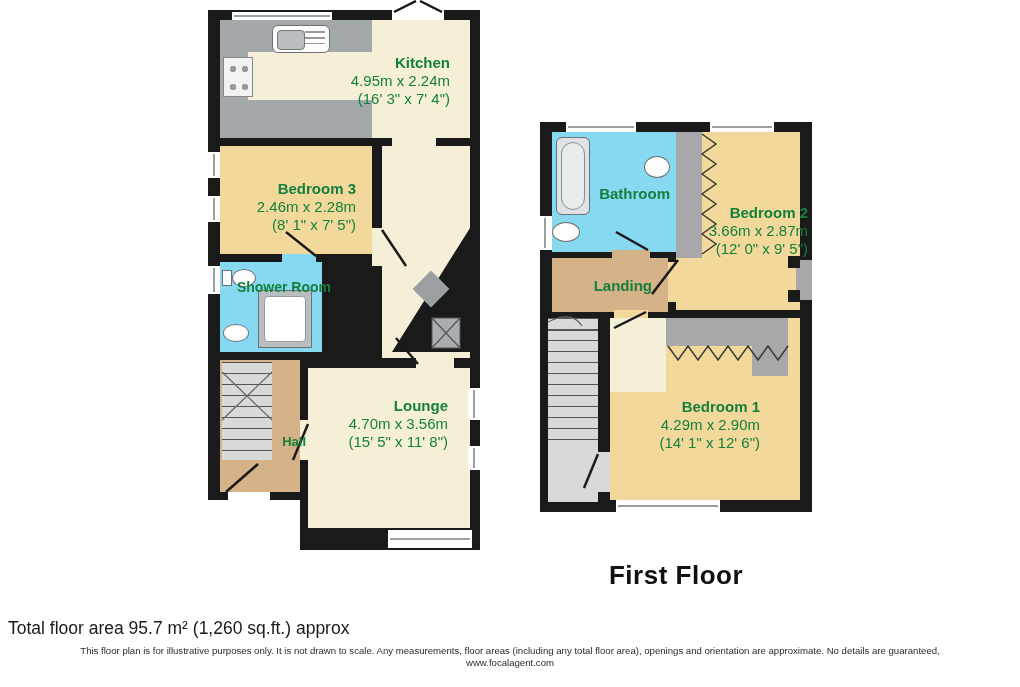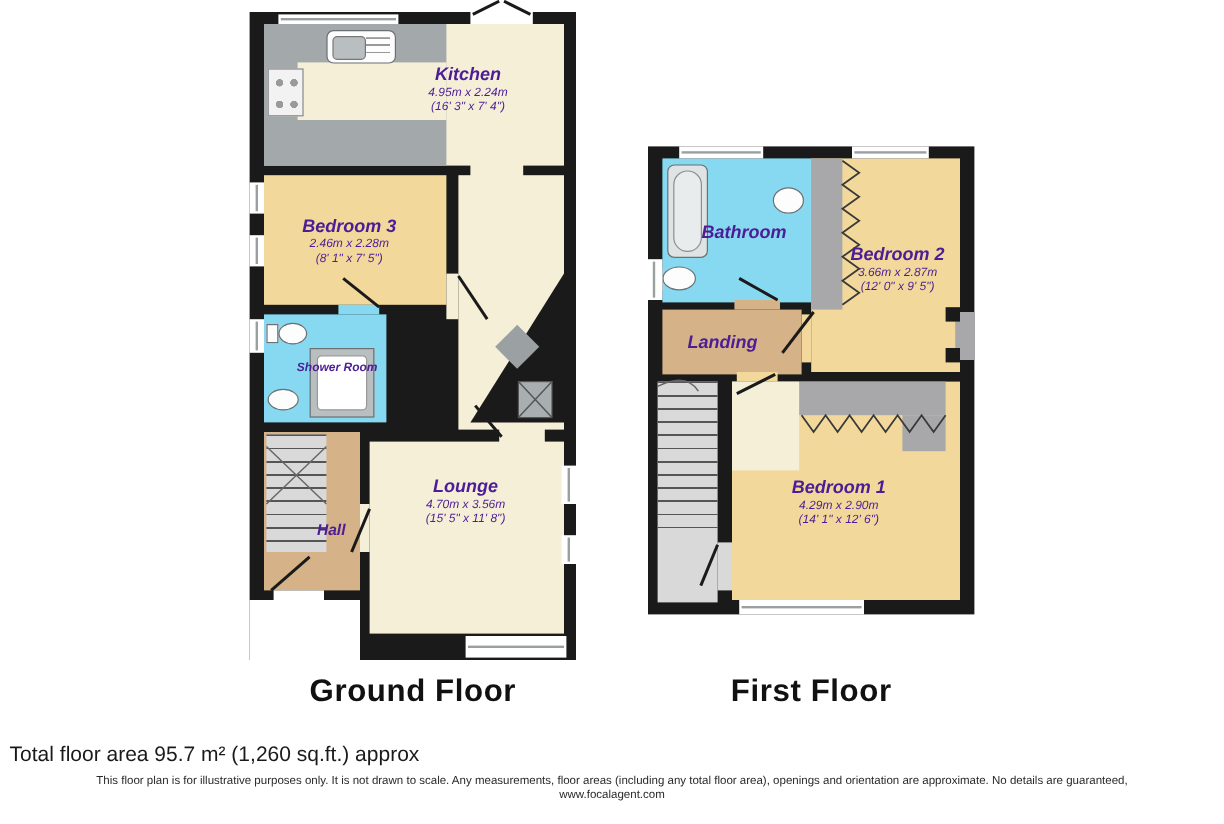--- a/index.html
+++ b/index.html
@@ -32,25 +32,25 @@
     background-image:radial-gradient(circle 5px at 9px 11px,#9a9a9a 60%,transparent 65%),
                      radial-gradient(circle 5px at 21px 11px,#9a9a9a 60%,transparent 65%),
                      radial-gradient(circle 5px at 9px 29px,#9a9a9a 60%,transparent 65%),
                      radial-gradient(circle 5px at 21px 29px,#9a9a9a 60%,transparent 65%);}
   .sink-bowl{position:absolute;left:4px;top:4px;width:26px;height:18px;background:#b9bfc1;border:1px solid #777;border-radius:4px;}
   .sink-lines{position:absolute;right:4px;top:5px;width:20px;height:16px;
     background-image:repeating-linear-gradient(to bottom,#999 0 1.5px,transparent 1.5px 6px);}
   .shower-inner{position:absolute;left:5px;top:5px;right:5px;bottom:5px;background:#fff;border-radius:4px;border:1px solid #999;}
   .tub-inner{position:absolute;left:4px;top:4px;right:4px;bottom:4px;border:1px solid #8a8f91;border-radius:12px;background:#e9ecec;}
   
-  .label{position:absolute;text-align:center;color:#4c1d95;line-height:1.2;font-style:italic;}
+  .label{position:absolute;text-align:right;color:#15803d;line-height:1.2;}
   .rname{font-size:15px;font-weight:bold;}
-  .rdim{font-size:10px;}
+  .rdim{font-size:15px;}
   .label.small .rname{font-size:13px;font-weight:bold;}
-  .label.tiny .rname{font-size:10px;font-weight:bold;margin-top:22px;}
+  .label.tiny .rname{font-size:14px;font-weight:bold;}
   .floor-title{position:absolute;font-size:26px;font-weight:bold;text-align:center;color:#111;letter-spacing:.5px;}
   .total-area{position:absolute;left:8px;top:618px;font-size:17.5px;color:#1a1a1a;}
   .disclaimer{position:absolute;left:0;top:645px;width:1020px;text-align:center;font-size:9.6px;line-height:11.5px;color:#2a2a2a;}
   svg.overlay{position:absolute;pointer-events:none;}
 </style>
 </head>
 <body>
 
 <div class="page">
 
@@ -187,21 +187,20 @@
   </div>
   <div class="label" style="left:552px;top:277px;width:100px;">
     <div class="rname">Landing</div>
   </div>
   <div class="label" style="left:638px;top:398px;width:122px;">
     <div class="rname">Bedroom 1</div>
     <div class="rdim">4.29m x 2.90m</div>
     <div class="rdim">(14' 1" x 12' 6")</div>
   </div>
 
-  <div class="floor-title" style="left:208px;top:560px;width:272px;">Ground Floor</div>
   <div class="floor-title" style="left:540px;top:560px;width:272px;">First Floor</div>
 
   <div class="total-area">Total floor area 95.7 m² (1,260 sq.ft.) approx</div>
   <div class="disclaimer">
     <div>This floor plan is for illustrative purposes only. It is not drawn to scale. Any measurements, floor areas (including any total floor area), openings and orientation are approximate. No details are guaranteed,</div>
     <div>www.focalagent.com</div>
   </div>
 
 </div>
 

